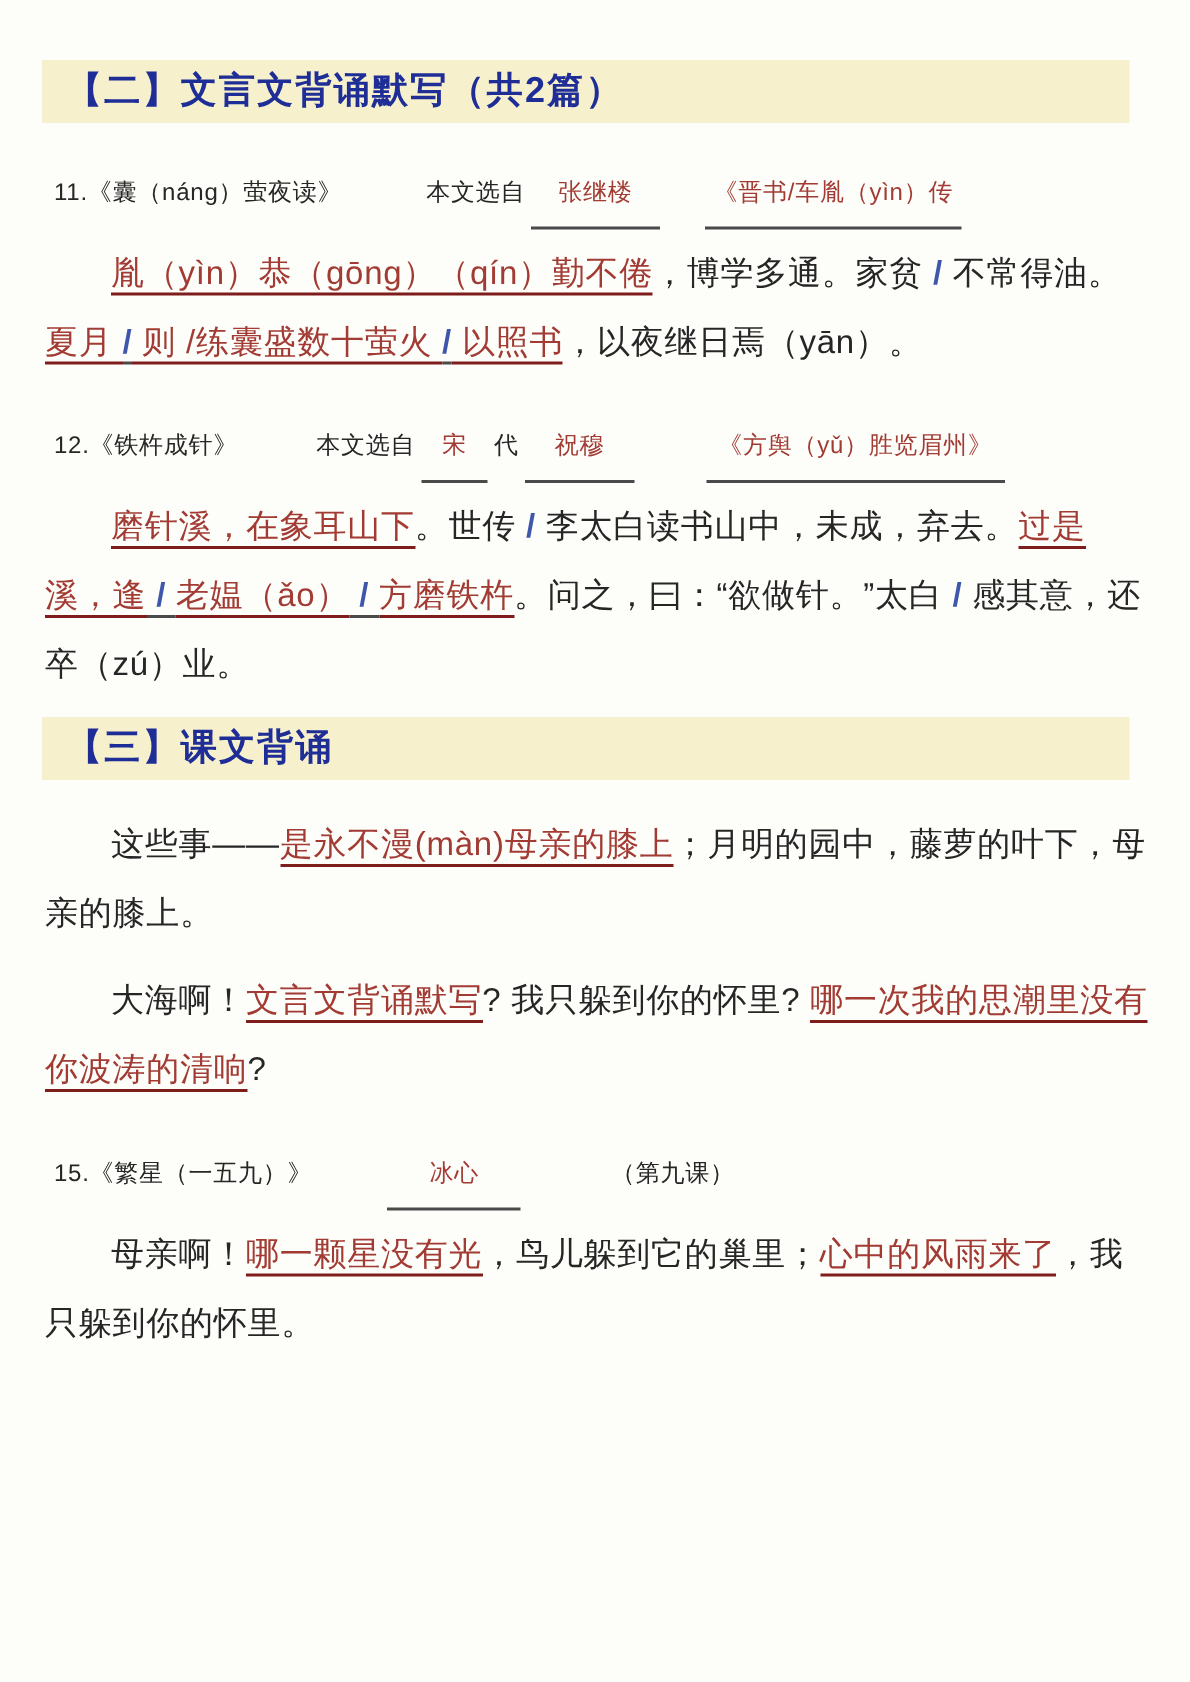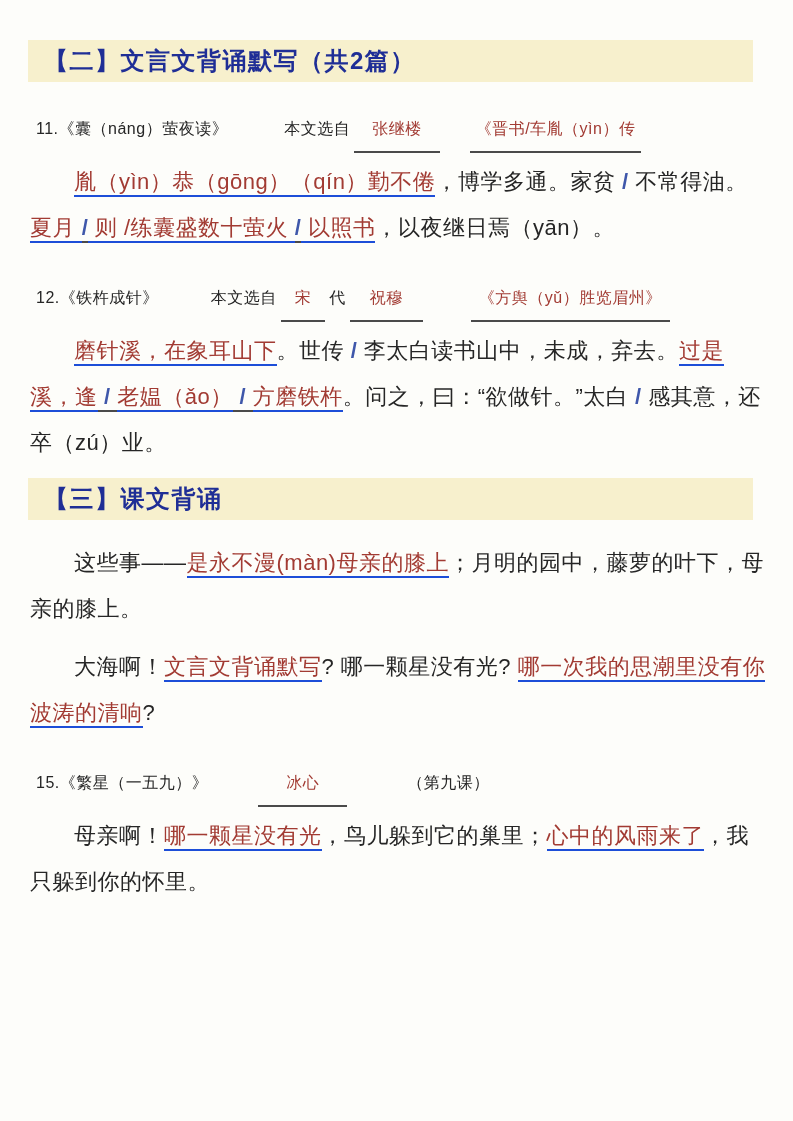--- a/index.html
+++ b/index.html
@@ -31,21 +31,21 @@
     letter-spacing:0.5px;
   }
   .para {
     font-size:22px;
     line-height:46px;
     text-indent:2em;
     margin:4px 0 12px 0;
     letter-spacing:0.5px;
   }
   .seg-k  { color:#262626; }
-  .seg-r  { color:#a23b33; border-bottom:2px solid #1d4ed8; padding-bottom:1px; }
+  .seg-r  { color:#a23b33; border-bottom:2px solid #7f1d1d; padding-bottom:1px; }
   .seg-b  { color:#3f57aa; font-weight:bold; }
   .seg-bu { color:#3f57aa; font-weight:bold; border-bottom:2px solid #4a4a4a; padding-bottom:1px; }
   .seg-blank {
     color:#a23b33;
     border-bottom:2px solid #4a4a4a;
     display:inline-block;
     text-indent:0;
     padding:0 16px 1px 16px;
     margin:0 4px;
     text-align:center;
@@ -55,16 +55,16 @@
 <body>
 
 <main class="page">
     <div class="banner">【二】文言文背诵默写（共2篇）</div>
     <div class="title"><span class="seg-k">11.《囊（náng）萤夜读》</span><span class="seg-k" style="margin-left: 56px;">本文选自</span><span class="seg-blank" style="padding-right: 18px; padding-left: 18px;">张继楼</span><span class="seg-blank" style="margin-left: 26px; padding-right: 6px; padding-left: 6px;">《晋书/车胤（yìn）传</span></div>
     <div class="para"><span class="seg-r">胤（yìn）恭（gōng）（qín）勤不倦</span><span class="seg-k">，博学多通。家贫 </span><span class="seg-b">/</span><span class="seg-k"> 不常得油。</span><span class="seg-r">夏月 </span><span class="seg-bu">/</span><span class="seg-r"> 则 /练囊盛数十萤火 </span><span class="seg-bu">/</span><span class="seg-r"> 以照书</span><span class="seg-k">，以夜继日焉（yān）。</span></div>
     <div class="title"><span class="seg-k">12.《铁杵成针》</span><span class="seg-k" style="margin-left: 52px;">本文选自</span><span class="seg-blank" style="padding-right: 14px; padding-left: 14px;">宋</span><span class="seg-k">代</span><span class="seg-blank" style="padding-right: 20px; padding-left: 20px;">祝穆</span><span class="seg-blank" style="margin-left: 44px; padding-right: 8px; padding-left: 8px;">《方舆（yǔ）胜览眉州》</span></div>
     <div class="para"><span class="seg-r">磨针溪，在象耳山下</span><span class="seg-k">。世传 </span><span class="seg-b">/</span><span class="seg-k"> 李太白读书山中，未成，弃去。</span><span class="seg-r">过是溪，逢</span><span class="seg-bu"> / </span><span class="seg-r">老媪（ǎo）</span><span class="seg-bu"> / </span><span class="seg-r">方磨铁杵</span><span class="seg-k">。问之，曰：“欲做针。”太白 </span><span class="seg-b">/</span><span class="seg-k"> 感其意，还卒（zú）业。</span></div>
     <div class="banner">【三】课文背诵</div>
     <div class="para"><span class="seg-k">这些事——</span><span class="seg-r">是永不漫(màn)母亲的膝上</span><span class="seg-k">；月明的园中，藤萝的叶下，母亲的膝上。</span></div>
-    <div class="para"><span class="seg-k">大海啊！</span><span class="seg-r">文言文背诵默写</span><span class="seg-k">? 哪一颗星没有光? </span><span class="seg-r">哪一次我的思潮里没有你波涛的清响</span><span class="seg-k">?</span></div>
+    <div class="para"><span class="seg-k">大海啊！</span><span class="seg-r">文言文背诵默写</span><span class="seg-k">? 我只躲到你的怀里? </span><span class="seg-r">哪一次我的思潮里没有你波涛的清响</span><span class="seg-k">?</span></div>
     <div class="title"><span class="seg-k">15.《繁星（一五九）》</span><span class="seg-blank" style="margin-left: 50px; padding-right: 28px; padding-left: 28px;">冰心</span><span class="seg-k" style="margin-left: 56px;">（第九课）</span></div>
     <div class="para"><span class="seg-k">母亲啊！</span><span class="seg-r">哪一颗星没有光</span><span class="seg-k">，鸟儿躲到它的巢里；</span><span class="seg-r">心中的风雨来了</span><span class="seg-k">，我只躲到你的怀里。</span></div>
   </main>
 
 </body></html>

